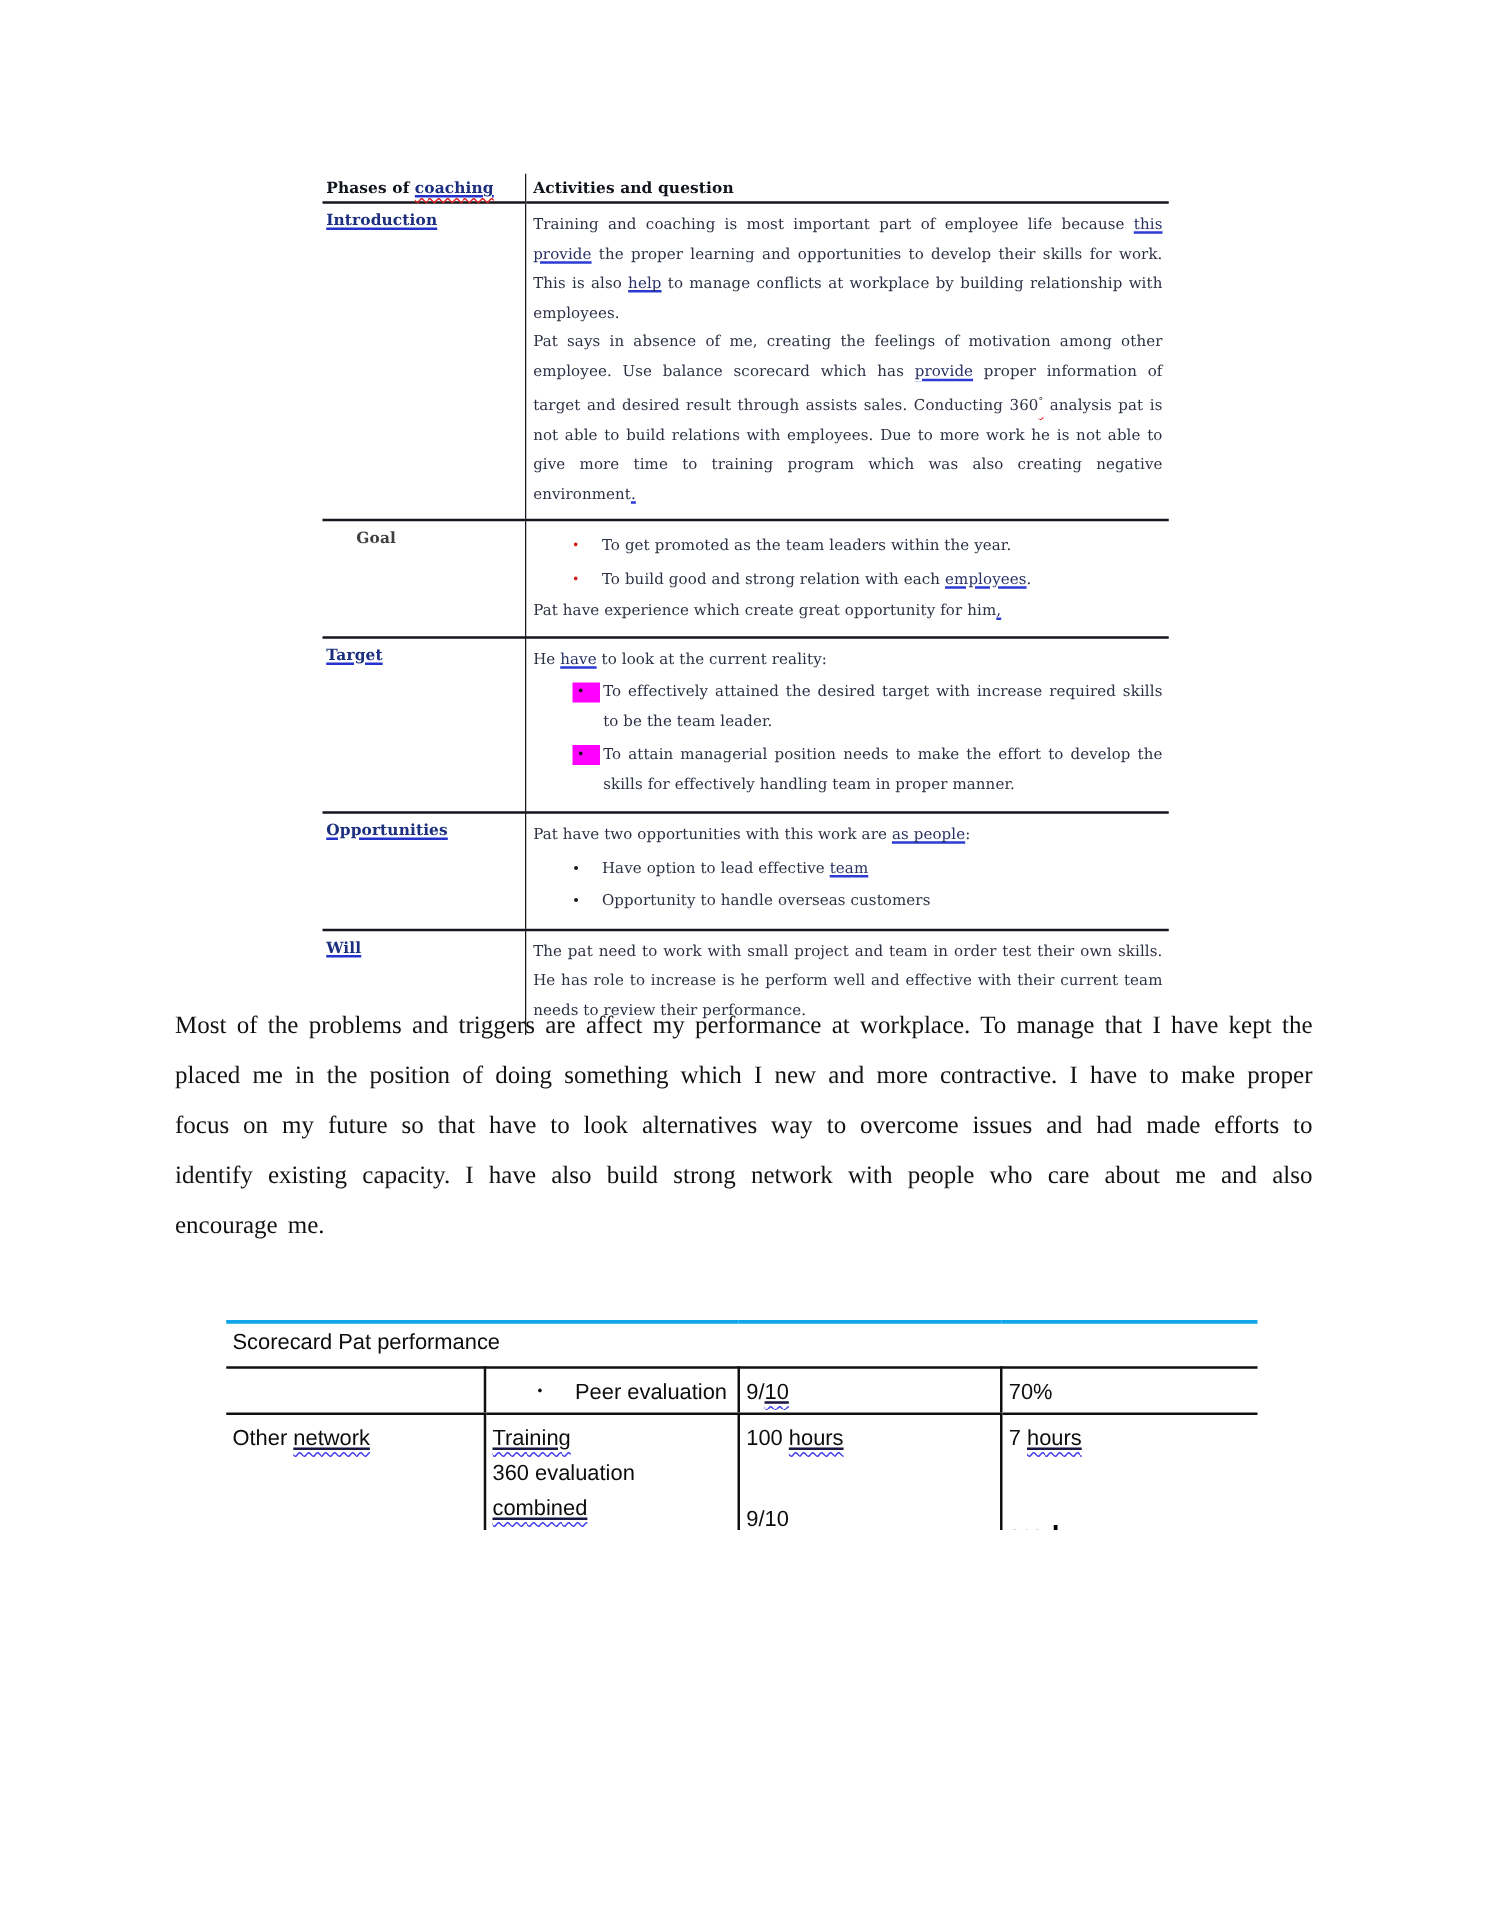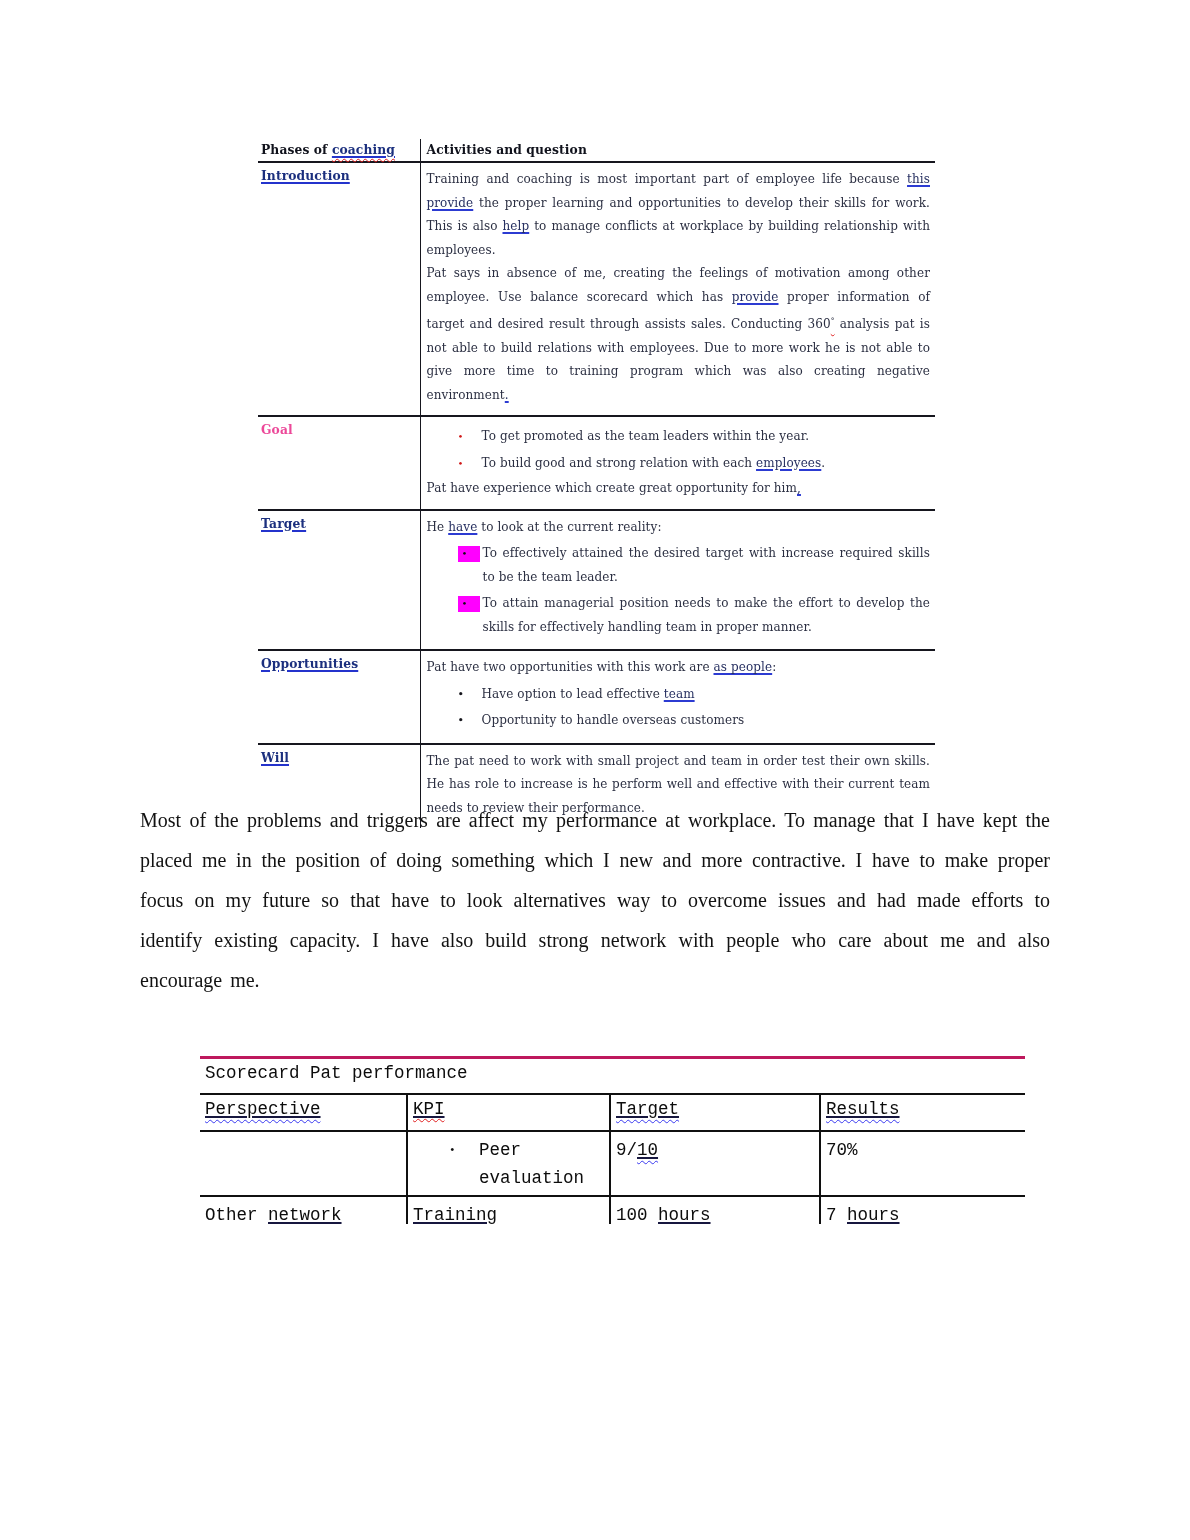--- a/index.html
+++ b/index.html
@@ -22,37 +22,37 @@
   .bdot{flex:0 0 24px;margin-left:31px;}
   .bdot.red{color:#d01818;font-size:10px;}
   .bdot.black{color:#15151c;font-size:11px;}
   .bdot.magenta{background:#ff00ff;flex:0 0 22px;height:16px;margin-top:4px;margin-right:3px;
     color:#101010;font-size:10px;line-height:15px;padding-left:4px;box-sizing:border-box;}
   .btext{flex:1;text-align:justify;}
 
   
   .u{color:#273061;text-decoration:underline;text-decoration-color:#2c3bd2;text-decoration-thickness:1.5px;text-underline-offset:2px;}
   .plink{color:#1b2f7e;font-weight:bold;text-decoration:underline;text-decoration-color:#2433cc;text-decoration-thickness:1.5px;text-underline-offset:2px;}
-  .pplain{font-weight:bold;color:#ec4899;}
+  .pplain{font-weight:bold;color:#404040;margin-left:24px;}
   .sol{text-decoration:underline;text-decoration-color:#17173f;text-decoration-thickness:1.5px;text-underline-offset:2px;}
   .wr2{text-decoration:underline wavy #e02020;text-decoration-thickness:1px;text-underline-offset:4px;}
   .wb2{text-decoration:underline wavy #3a3af0;text-decoration-thickness:1px;text-underline-offset:5px;}
   .b{font-weight:bold;}
   sup{font-size:.62em;}
   .caret{display:inline-block;width:2.5px;height:20px;background:#000;vertical-align:-4px;margin-left:1px;}
 
   
   #body-paragraph{position:absolute;left:140px;top:800px;width:910px;margin:0;
     font-family:"Liberation Serif",serif;font-size:20px;line-height:40px;color:#121212;
     text-align:justify;word-spacing:3px;}
 
   
-  #scorecard-table{position:absolute;left:200px;top:1056px;width:825px;table-layout:fixed;
-    border-collapse:collapse;font-family:Liberation Mono, monospace;font-size:17.5px;color:#0c0c0c;
-    border-top:3px solid #be185d;}
+  #scorecard-table{position:absolute;left:181px;top:1056px;width:825px;table-layout:fixed;
+    border-collapse:collapse;font-family:Liberation Sans, sans-serif;font-size:17.5px;color:#0c0c0c;
+    border-top:3px solid #0ea5e9;}
   #scorecard-table td{vertical-align:top;padding:4px 5px 3px 5px;}
   .sc-title td{border-bottom:2px solid #101010;height:27px;}
   .sc-head td{border-bottom:2px solid #101010;height:28px;}
   .sc-body td{border-bottom:2px solid #101010;}
   .sc-head td+td,.sc-body td+td{border-left:2px solid #101010;}
   .sc-r0{height:37px;}
   .sc-r1{height:36px;}
   .sc-r2{height:135px;}
   .sc-r2 td{border-bottom:3px solid #101010;}
   #scorecard-table .tpara{line-height:28px;}
@@ -144,26 +144,20 @@
     <colgroup>
         <col style="width:207px">
         <col style="width:203px">
         <col style="width:210px">
         <col style="width:205px">
       </colgroup>
     <tbody>
       <tr class="sc-title">
         <td colspan="4">Scorecard Pat performance</td>
       </tr>
-      <tr class="sc-head" id="score-head">
-          <td><span class="wb2"><span class="sol">Perspective</span></span></td>
-          <td><span class="wr2"><span class="sol">KPI</span></span></td>
-          <td><span class="wb2"><span class="sol">Target</span></span></td>
-          <td><span class="wb2"><span class="sol">Results</span></span></td>
-        </tr>
     </tbody>
     <tbody id="score-body">
         <tr class="sc-body sc-r0">
           <td></td>
           <td>
             <div class="brow">
               <span class="bdot black">•</span>
               <div class="btext"><span>Peer evaluation</span></div>
             </div>
           </td>

